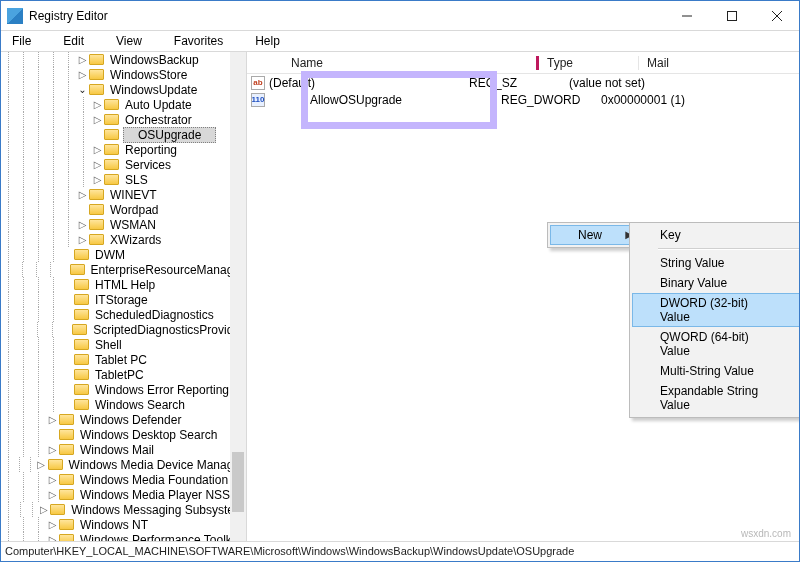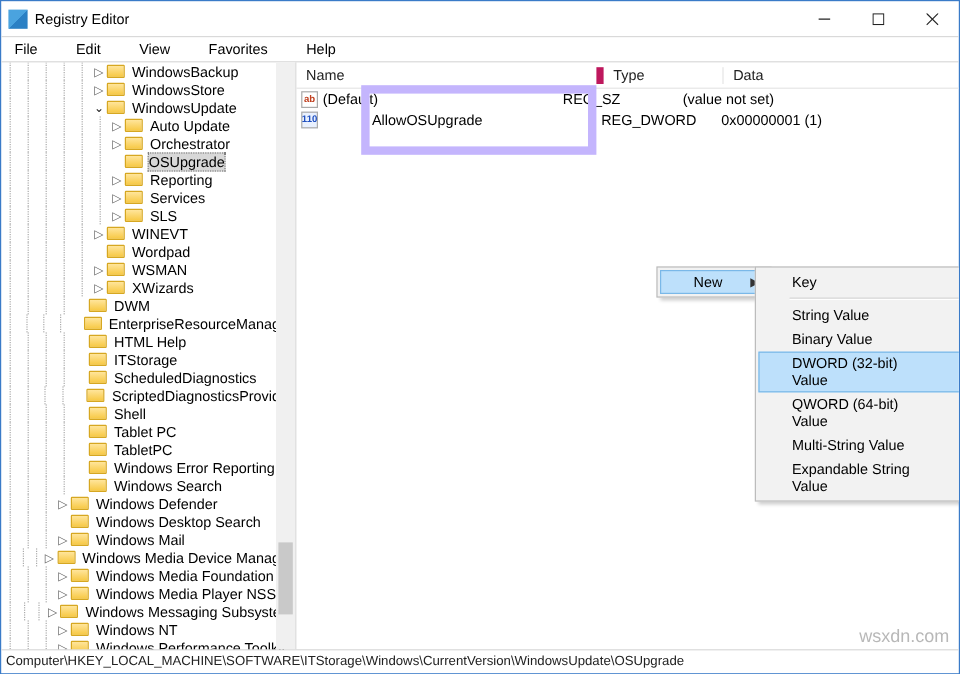--- a/index.html
+++ b/index.html
@@ -90,21 +90,21 @@
     background: linear-gradient(#ffe59b,#f7c843);
     border: 1px solid #d6a721;
     border-radius: 1px;
     margin-right: 4px;
     flex: 0 0 auto;
   }
   .tree-label { padding: 0 2px; }
   .tree-label.selected {
     background: #d8d8d8;
     border: 1px dotted #808080;
-    padding: 0 0;
+    padding: 0 14px;
   }
   .tree-scroll {
     position: absolute;
     right: 0; top: 0; bottom: 0;
     width: 16px;
     background: #f0f0f0;
   }
   .tree-scroll .thumb {
     position: absolute;
     left: 2px; width: 12px;
@@ -117,21 +117,21 @@
   }
   .vhead {
     display: flex;
     height: 22px;
     align-items: center;
     border-bottom: 1px solid #e5e5e5;
     font-weight: 400;
     color: #222;
   }
   .vhead .vh { padding-left: 8px; }
-  .vh-name { width: 256px; border-right: 6px solid #be185d; }
+  .vh-name { width: 256px; border-right: 3px solid #be185d; margin-left: 36px; }
   .vh-type { width: 100px; border-right: 1px solid #e5e5e5; }
   .vh-data { flex: 1; }
   .vrow {
     display: flex;
     height: 17px;
     align-items: center;
   }
   .vrow .vicon {
     width: 14px; height: 14px;
     margin: 0 4px;
@@ -193,21 +193,21 @@
     display: flex;
     align-items: center;
     padding-left: 4px;
     font-size: 11px;
     color: #222;
   }
   .watermark {
     position: absolute;
     right: 8px;
     bottom: 22px;
-    font-size: 15px;
+    font-size: 10px;
     color: #b8b8b8;
   }
 </style>
 </head>
 <body>
 
 <div class="titlebar">
   <div class="app-icon"></div>
   <div class="title">Registry Editor</div>
   <div class="winbtns">
@@ -552,21 +552,21 @@
     </div>
     <div class="tree-scroll">
       <div class="thumb"></div>
     </div>
   </div>
 
   <div class="values-pane">
     <div class="vhead">
       <div class="vh vh-name">Name</div>
       <div class="vh vh-type">Type</div>
-      <div class="vh vh-data">Data</div>
+      <div class="vh vh-data">Mail</div>
     </div>
     <div class="vrow">
       <span class="vicon sz">ab</span>
       <span class="c-name">(Default)</span>
       <span class="c-type">REG_SZ</span>
       <span class="c-data">(value not set)</span>
     </div>
     <div class="vrow">
       <span class="vicon dw">110</span>
       <span class="c-name editing">AllowOSUpgrade</span>
@@ -588,16 +588,16 @@
       <div class="ctxitem">Binary Value</div>
       <div class="ctxitem hovered">DWORD (32-bit) Value</div>
       <div class="ctxitem">QWORD (64-bit) Value</div>
       <div class="ctxitem">Multi-String Value</div>
       <div class="ctxitem">Expandable String Value</div>
     </div>
   </div>
 </div>
 
 <div class="statusbar">
-  <span>Computer\HKEY_LOCAL_MACHINE\SOFTWARE\ITStorage\Windows\CurrentVersion\WindowsUpdate\OSUpgrade</span>
+  <span>Computer\HKEY_LOCAL_MACHINE\SOFTWARE\Microsoft\Windows\WindowsBackup\WindowsUpdate\OSUpgrade</span>
 </div>
 
 <div class="watermark">wsxdn.com</div>
 
 </body></html>

